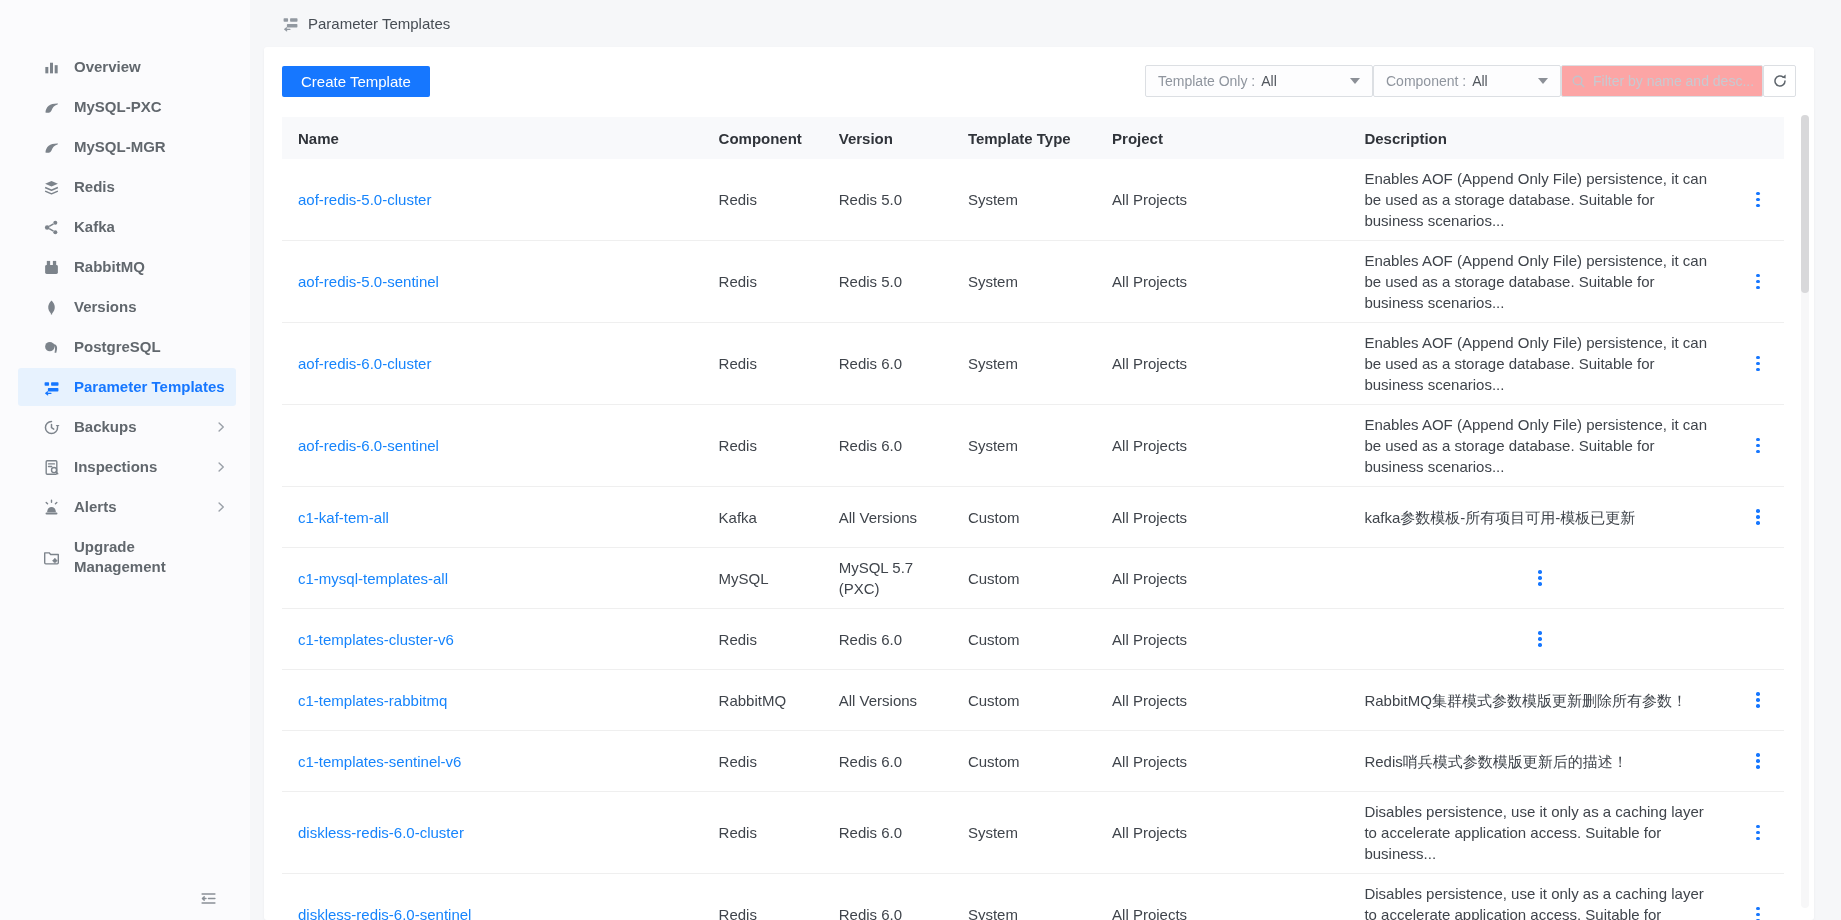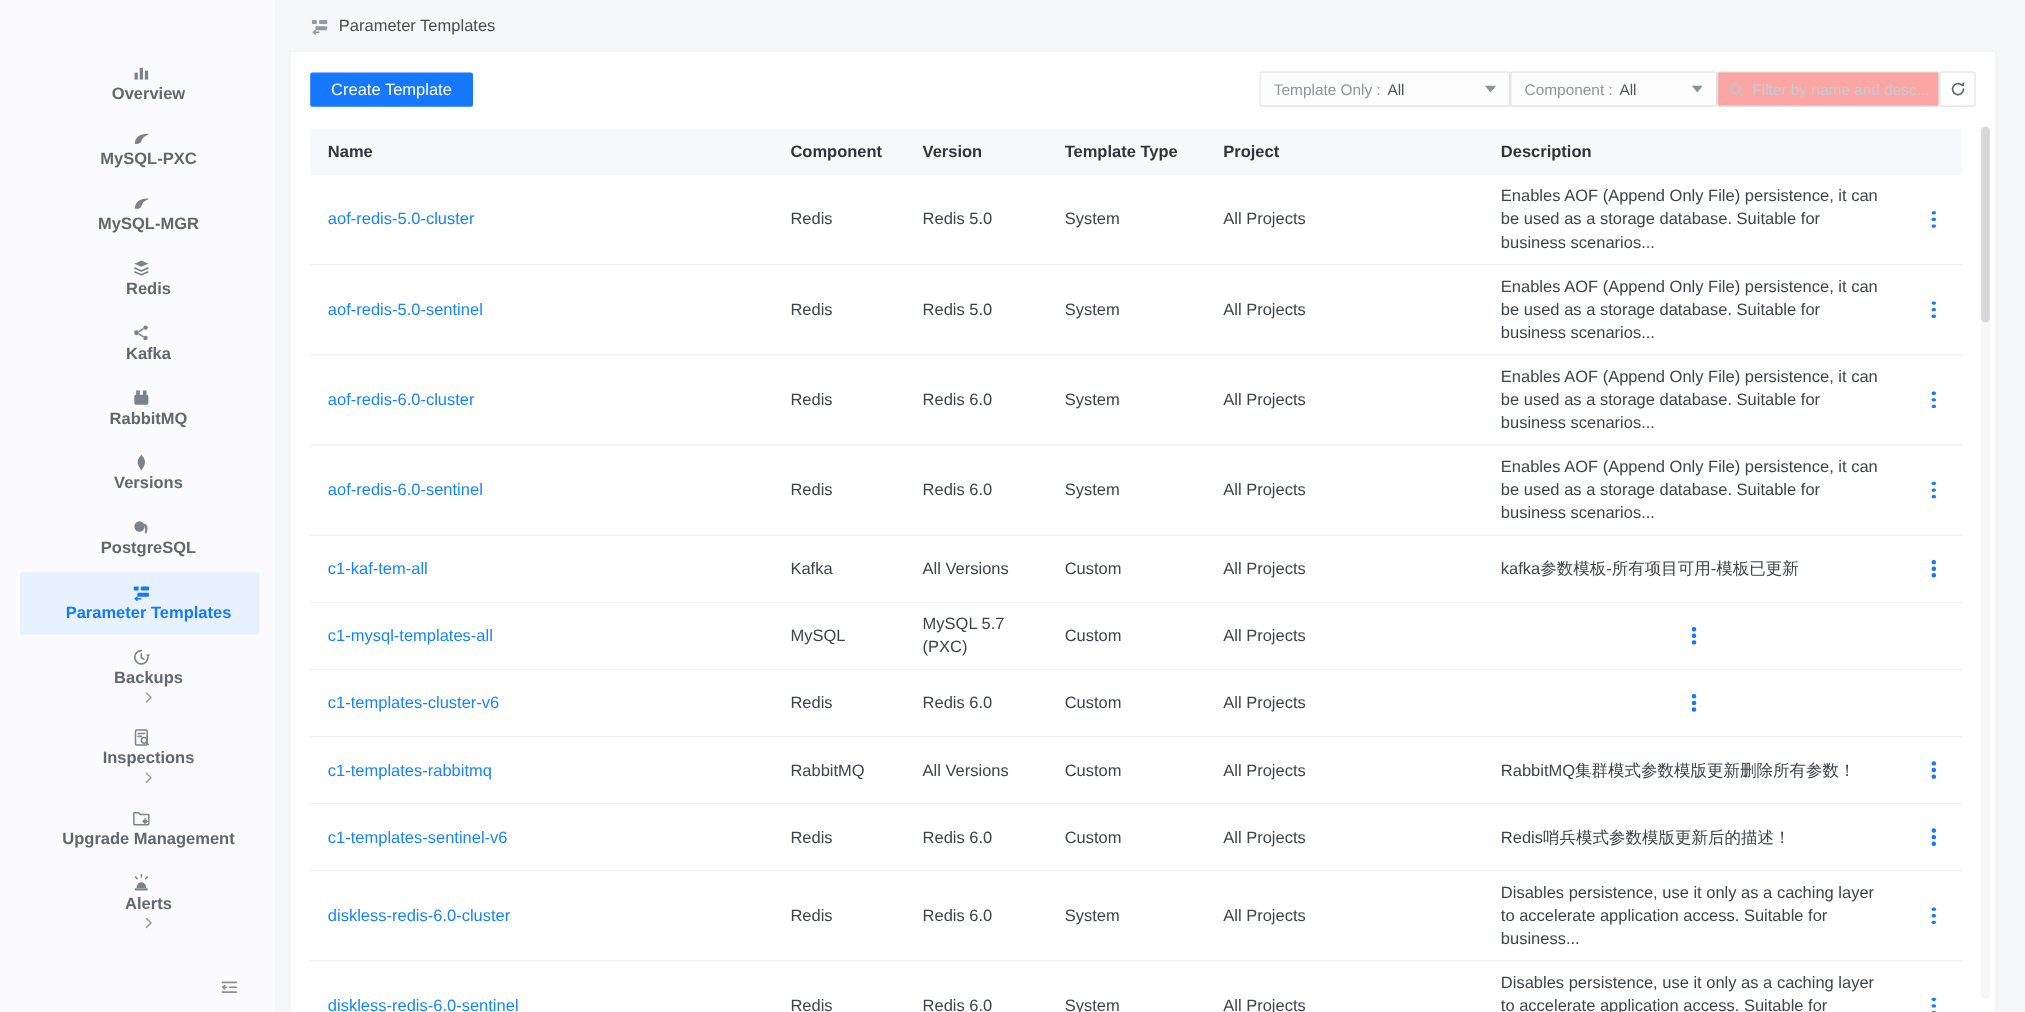--- a/index.html
+++ b/index.html
@@ -22,21 +22,20 @@
   }
   .side-item {
     display: flex; align-items: center;
     margin: 2px 14px 2px 18px;
     padding: 9px 8px 9px 24px;
     border-radius: 3px;
     color: #61676d;
     font-size: 15px; font-weight: 700;
     cursor: pointer;
     line-height: 20px;
-    flex-direction: column;
   }
   .side-item .s-icon { width: 19px; height: 19px; margin-right: 13px; flex: 0 0 19px; display: inline-flex; align-items: center; justify-content: center; color: #7c838b; }
   .side-item .s-icon svg { width: 17px; height: 17px; }
   .side-item .s-label { flex: 1; }
   .side-item .s-chevron { width: 14px; height: 14px; color: #9aa0a8; display: inline-flex; }
   .side-item.selected { background: #e7f2fe; color: #1677ff; }
   .side-item.selected .s-icon { color: #1677ff; }
   .collapse-btn {
     position: absolute; left: 196px; bottom: 8px;
     width: 24px; height: 24px; display: flex; align-items: center; justify-content: center;
@@ -243,42 +242,42 @@
           </span>
           <span class="s-label">Inspections</span>
           <span class="s-chevron">
             <svg viewBox="0 0 16 16" fill="none" stroke="currentColor" stroke-width="1.6" stroke-linecap="round" stroke-linejoin="round">
               <path d="M5.8 3.4 L10.6 8 L5.8 12.6"></path>
             </svg>
           </span>
         </div>
         <div class="side-item">
           <span class="s-icon">
+            <svg viewBox="0 0 16 16" fill="currentColor">
+              <path d="M4 11.6 a4 4 0 0 1 8 0 v0.8 H4 Z"></path>
+              <rect x="2.4" y="12.8" width="11.2" height="1.8" rx="0.9"></rect>
+              <path d="M8 1.2 V3 M3 3.2 L4.3 4.5 M13 3.2 L11.7 4.5" stroke="currentColor" stroke-width="1.3" fill="none" stroke-linecap="round"></path>
+            </svg>
+          </span>
+          <span class="s-label">Alerts</span>
+          <span class="s-chevron">
+            <svg viewBox="0 0 16 16" fill="none" stroke="currentColor" stroke-width="1.6" stroke-linecap="round" stroke-linejoin="round">
+              <path d="M5.8 3.4 L10.6 8 L5.8 12.6"></path>
+            </svg>
+          </span>
+        </div>
+        <div class="side-item">
+          <span class="s-icon">
             <svg viewBox="0 0 16 16" fill="none" stroke="currentColor" stroke-width="1.3" stroke-linejoin="round">
               <path d="M1.6 3.6 h4.2 l1.4 1.6 h7.2 v7.8 a1 1 0 0 1 -1 1 h-10.8 a1 1 0 0 1 -1 -1 Z"></path>
               <circle cx="11.2" cy="11" r="1.9" fill="currentColor" stroke="none"></circle>
               <path d="M11.2 8.4 v1 M11.2 12.6 v1 M8.9 11 h1 M12.5 11 h1" stroke-width="1.1"></path>
             </svg>
           </span>
           <span class="s-label">Upgrade Management</span>
-        </div>
-        <div class="side-item">
-          <span class="s-icon">
-            <svg viewBox="0 0 16 16" fill="currentColor">
-              <path d="M4 11.6 a4 4 0 0 1 8 0 v0.8 H4 Z"></path>
-              <rect x="2.4" y="12.8" width="11.2" height="1.8" rx="0.9"></rect>
-              <path d="M8 1.2 V3 M3 3.2 L4.3 4.5 M13 3.2 L11.7 4.5" stroke="currentColor" stroke-width="1.3" fill="none" stroke-linecap="round"></path>
-            </svg>
-          </span>
-          <span class="s-label">Alerts</span>
-          <span class="s-chevron">
-            <svg viewBox="0 0 16 16" fill="none" stroke="currentColor" stroke-width="1.6" stroke-linecap="round" stroke-linejoin="round">
-              <path d="M5.8 3.4 L10.6 8 L5.8 12.6"></path>
-            </svg>
-          </span>
         </div>
       </nav>
     <div class="collapse-btn">
       <span>
         <svg width="17" height="17" viewBox="0 0 16 16" fill="none" stroke="currentColor" stroke-width="1.4" stroke-linecap="round" stroke-linejoin="round">
           <path d="M2 3.8 H14"></path>
             <path d="M8 8 H14"></path>
             <path d="M2 12.2 H14"></path>
           <path d="M5.6 8 H2.4"></path>
             <path d="M4 6.5 L2.4 8 L4 9.5"></path>

